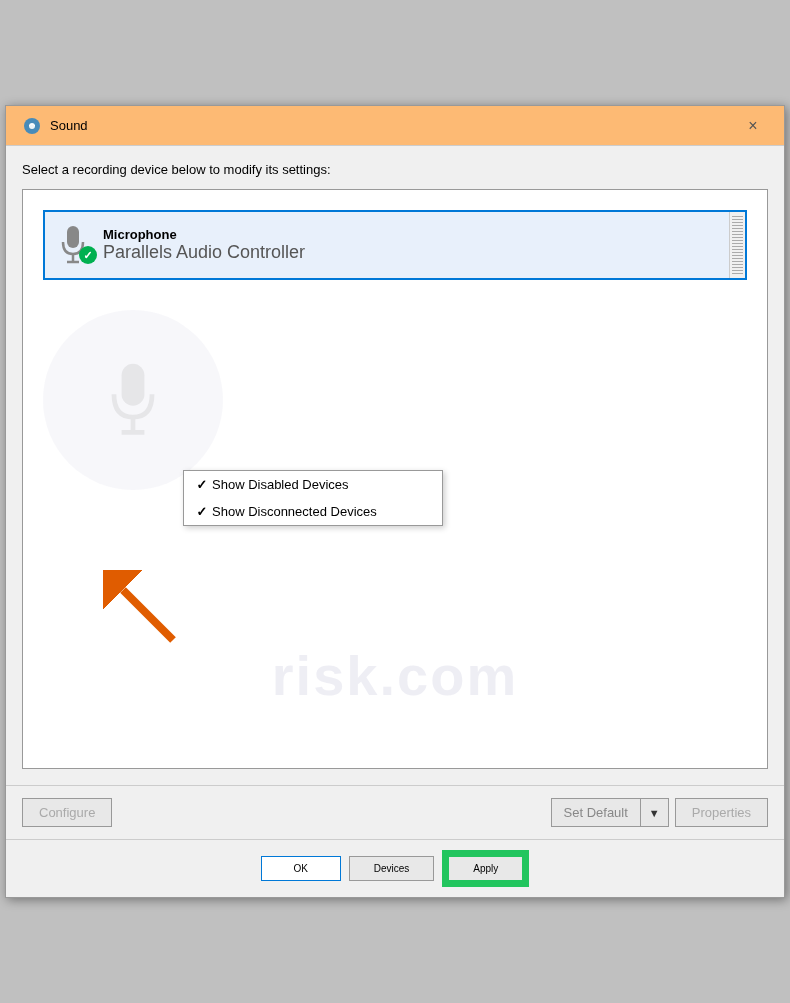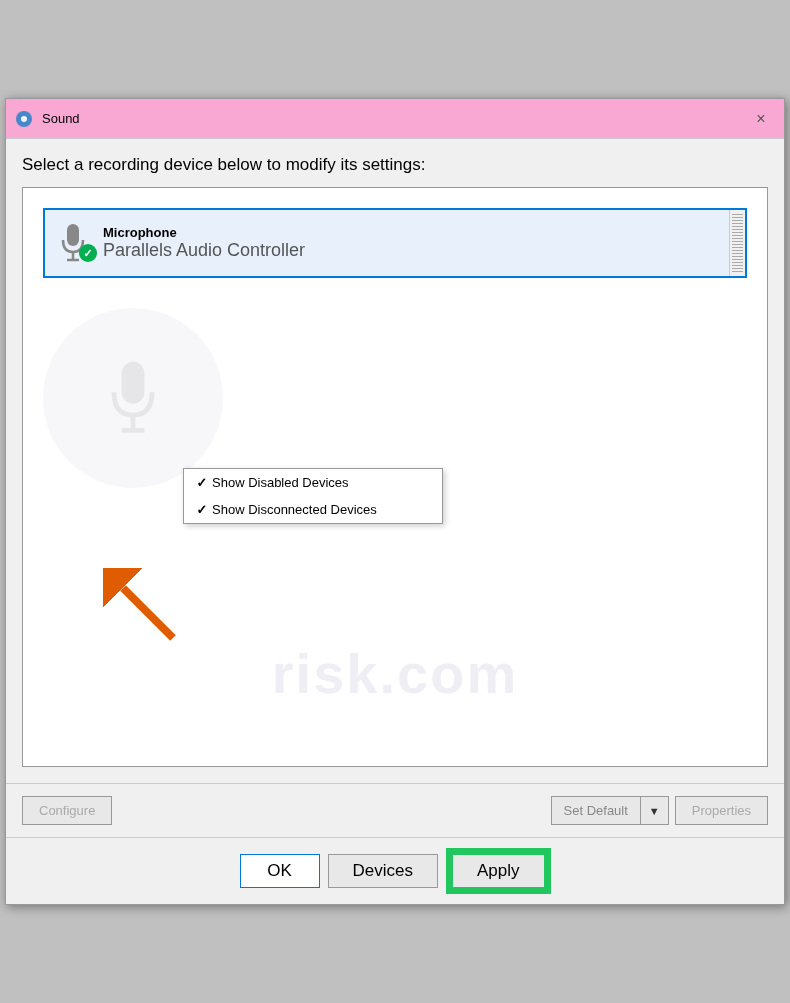--- a/index.html
+++ b/index.html
@@ -15,25 +15,25 @@
     }
     .dialog {
       width: 780px;
       background: #f0f0f0;
       border: 1px solid #999;
       box-shadow: 2px 2px 10px rgba(0,0,0,0.4);
       display: flex;
       flex-direction: column;
     }
     .title-bar {
-      background: #f9a8d4;
+      background: #fdba74;
       border-bottom: 1px solid #ccc;
       display: flex;
       align-items: center;
-      padding: 8px 8px;
+      padding: 8px 16px;
       height: 40px;
     }
     .title-icon {
       width: 20px;
       height: 20px;
       margin-right: 8px;
       display: flex;
       align-items: center;
       justify-content: center;
     }
@@ -83,21 +83,21 @@
     }
     .content {
       padding: 16px;
       flex: 1;
       display: flex;
       flex-direction: column;
     }
     .instruction {
       margin-bottom: 12px;
       color: #000;
-      font-size: 17px;
+      font-size: 13px;
     }
     .device-list {
       border: 1px solid #999;
       background: #fff;
       flex: 1;
       min-height: 580px;
       position: relative;
       overflow: hidden;
     }
     .device-item {
@@ -275,21 +275,21 @@
       display: flex;
       justify-content: center;
       align-items: center;
       padding: 10px;
       background: #f0f0f0;
       border-top: 1px solid #ccc;
       gap: 8px;
     }
     .action-btn {
       padding: 6px 24px;
-      font-size: 17px;
+      font-size: 10px;
       border: 1px solid #0078d7;
       background: #fff;
       cursor: pointer;
       min-width: 80px;
       color: #000;
     }
     .action-btn-cancel {
       border: 1px solid #999;
       background: #e8e8e8;
     }

